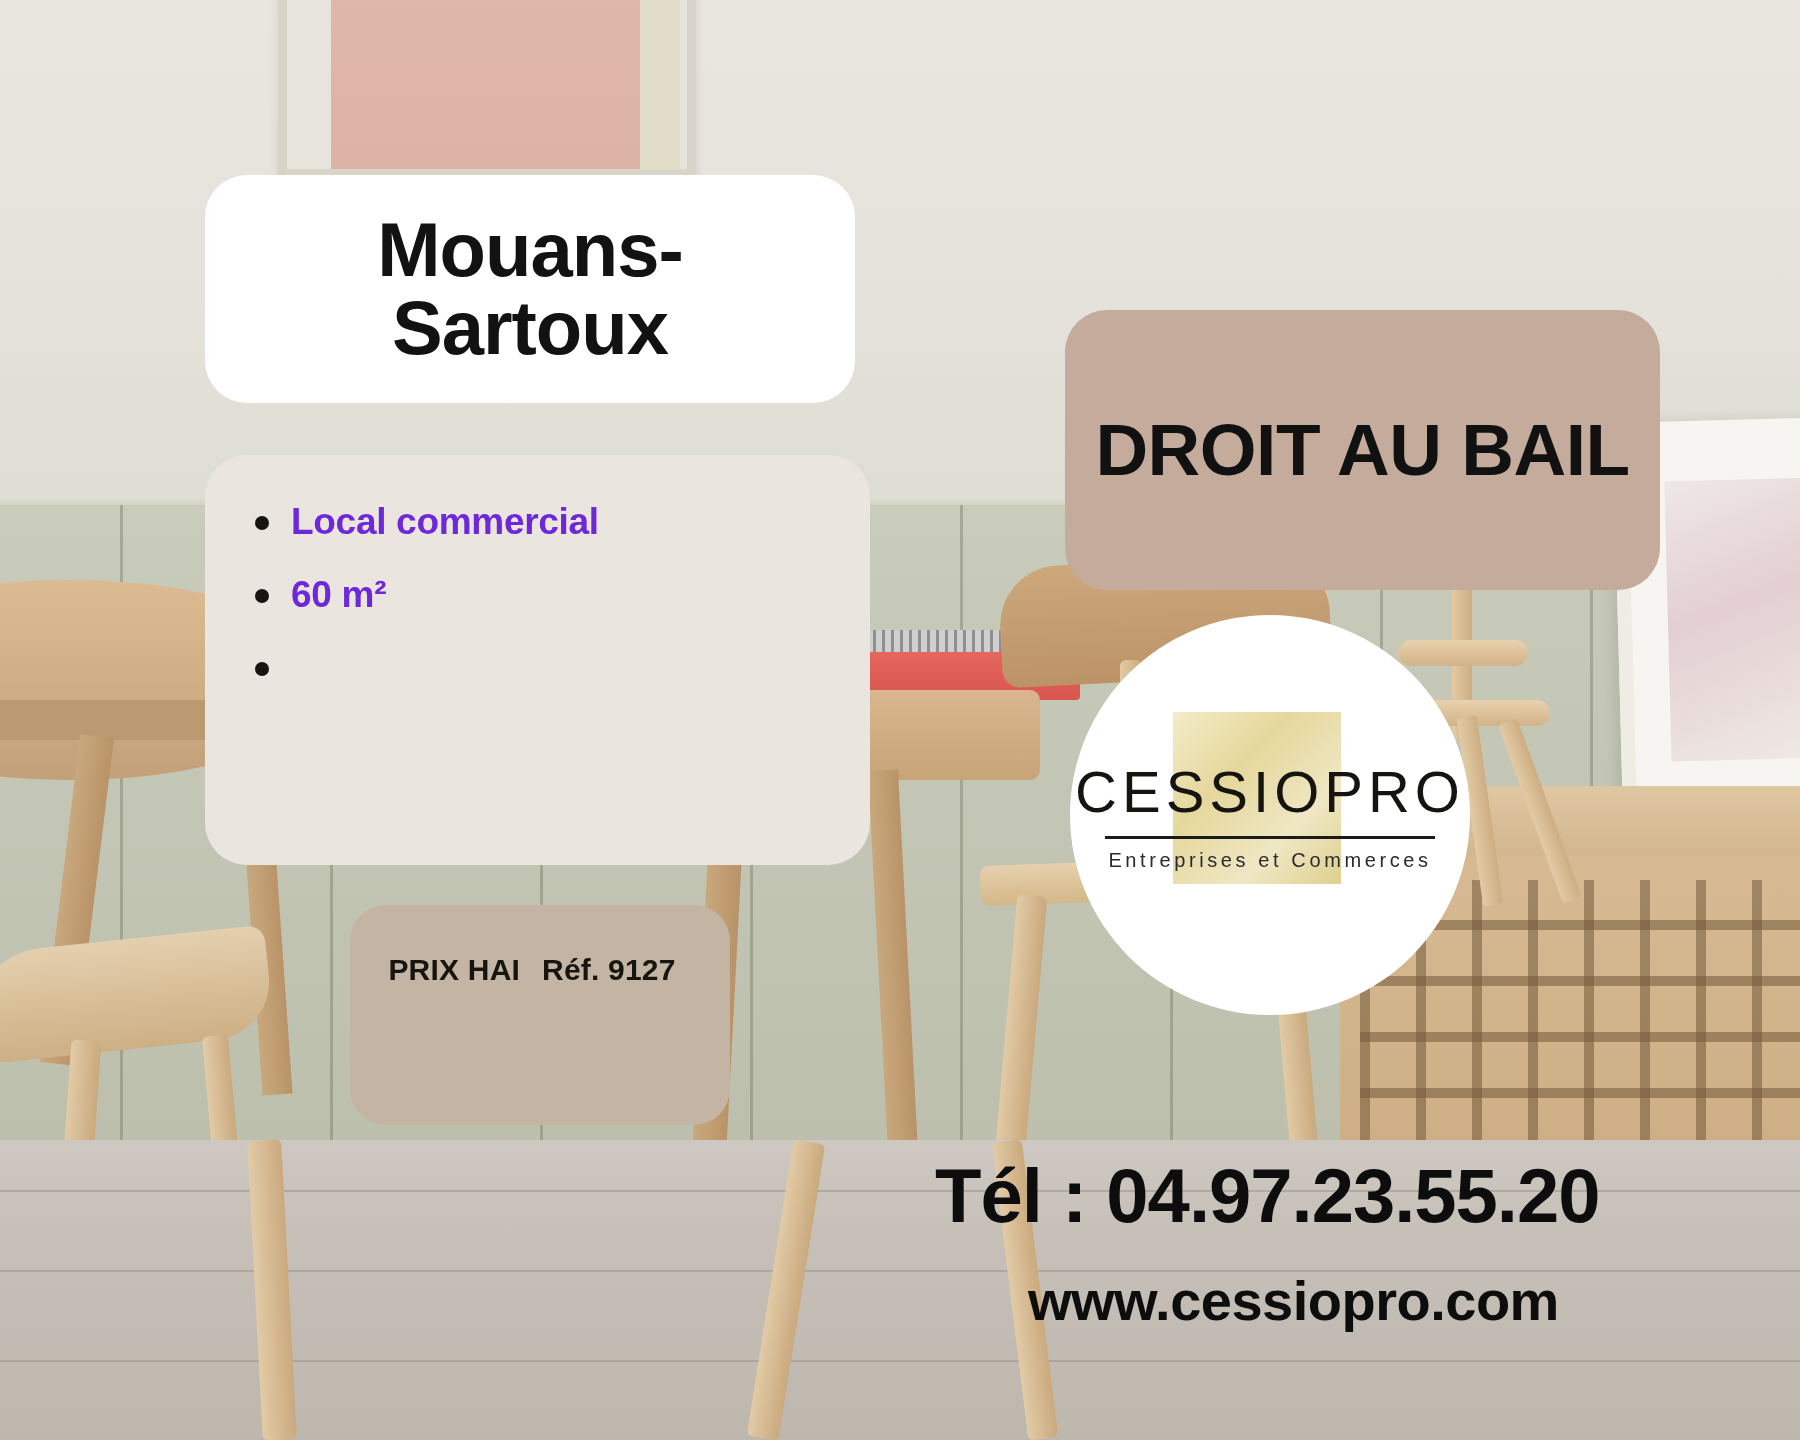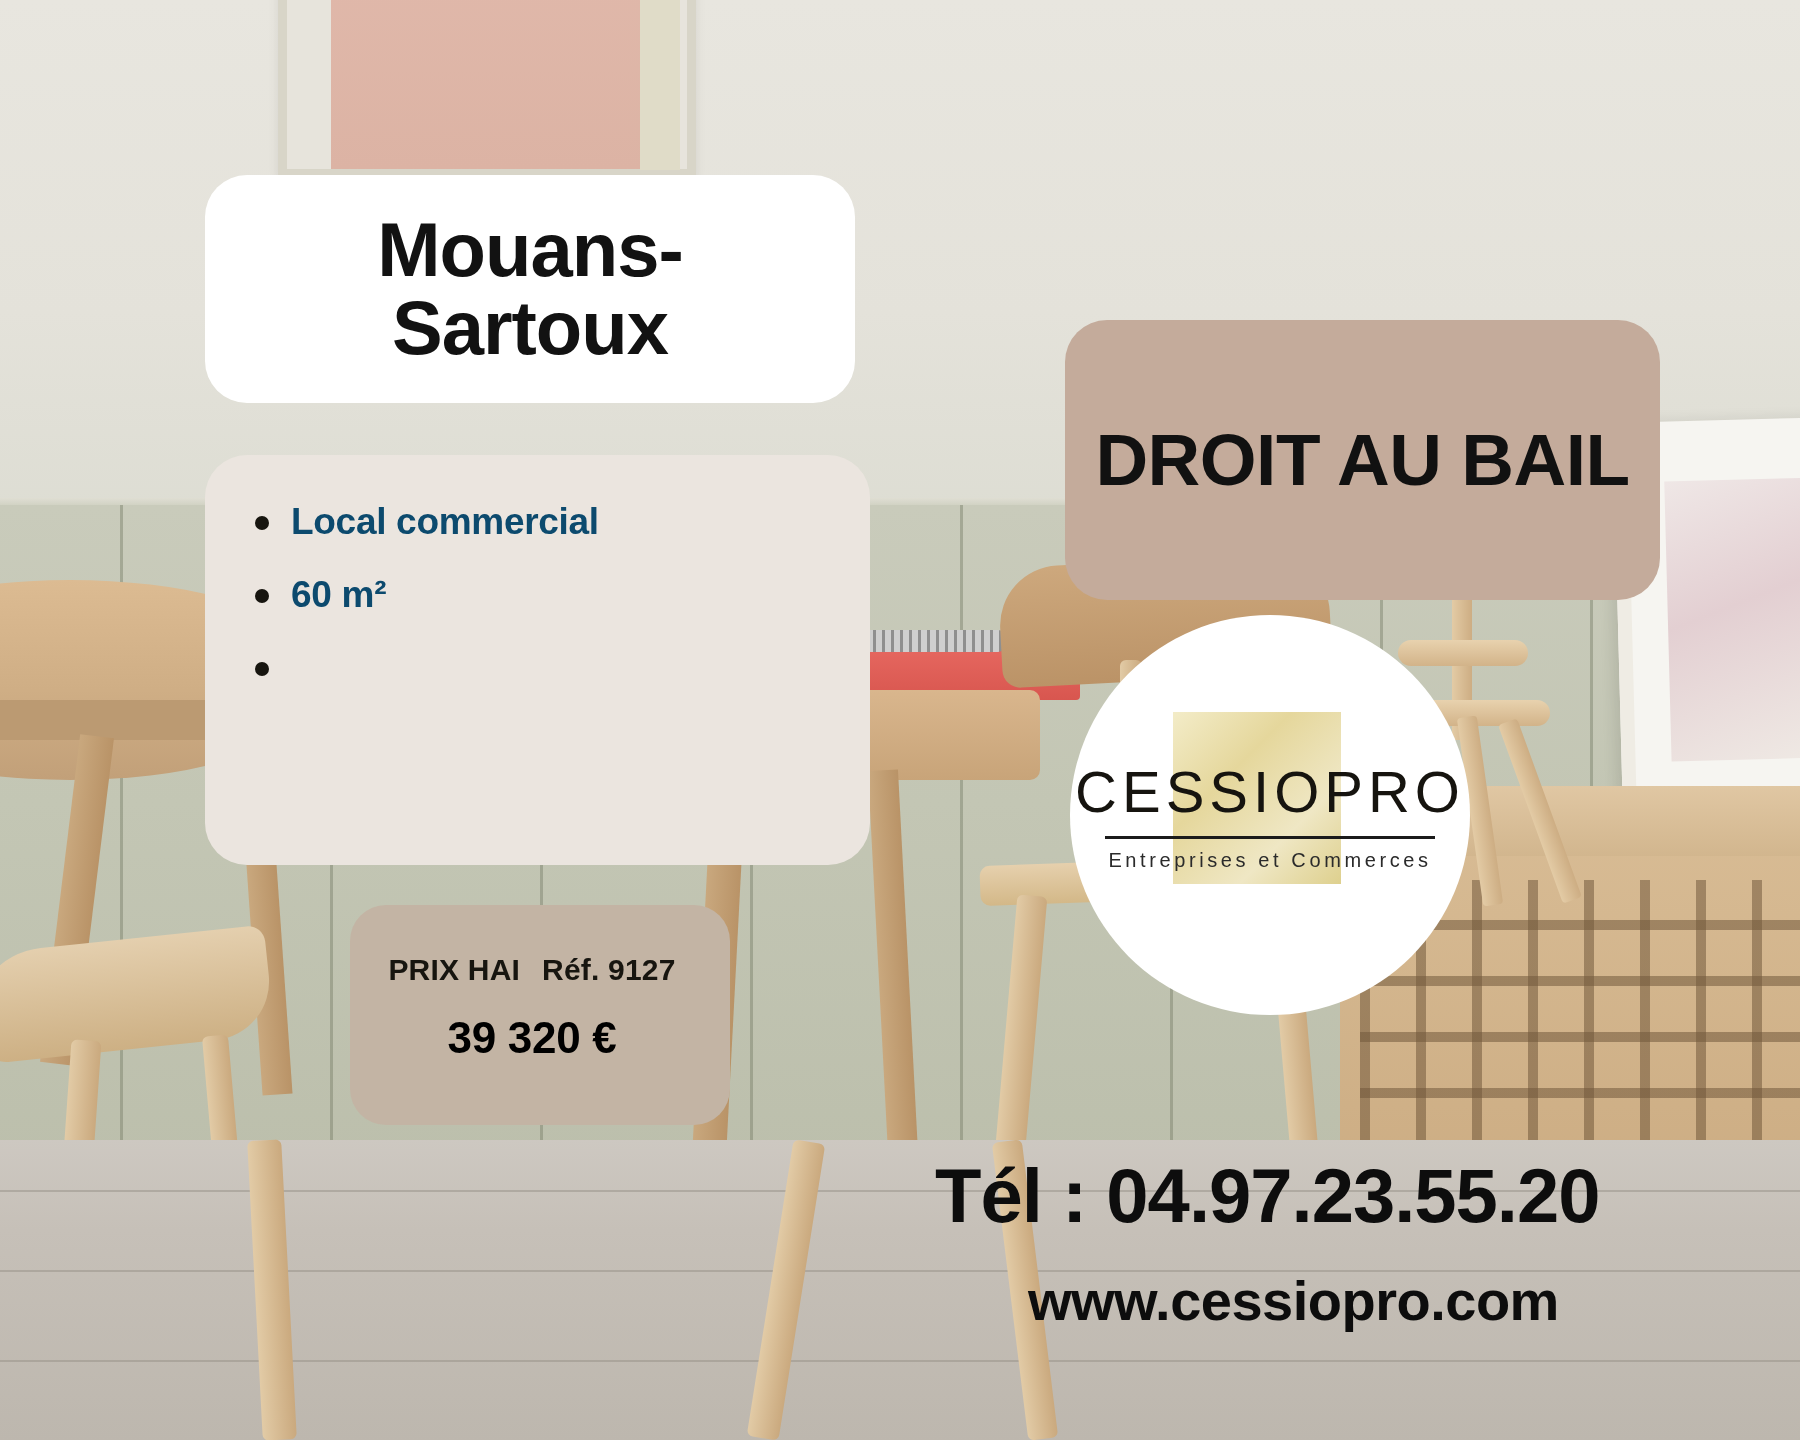--- a/index.html
+++ b/index.html
@@ -247,21 +247,21 @@
     list-style: none;
     margin: 0;
     padding: 0;
   }
   .feature-item {
     position: relative;
     padding-left: 44px;
     margin-bottom: 28px;
     font-size: 37px;
     font-weight: bold;
-    color: #0c4a6e;
+    color: #6d28d9;
     line-height: 1.22;
     letter-spacing: -0.3px;
   }
   .feature-item:last-child { margin-bottom: 0; }
   .feature-item .dot {
     position: absolute;
     left: 8px; top: 17px;
     width: 14px; height: 14px;
     border-radius: 50%;
     background: #17150f;
@@ -288,21 +288,21 @@
   .price-amount {
     margin-top: 26px;
     font-size: 44px;
     font-weight: bold;
     color: #000;
     letter-spacing: -0.3px;
   }
 
   .badge-lease {
     position: absolute;
-    left: 1065px; top: 320px;
+    left: 1065px; top: 310px;
     width: 595px; height: 280px;
     background: #c4ab9b;
     border-radius: 42px;
     display: flex;
     align-items: center;
     justify-content: center;
     box-sizing: border-box;
     padding: 8px 20px;
   }
   .badge-lease h2 {
@@ -475,21 +475,20 @@
       <li class="feature-item">
         <span class="dot"></span>
       </li>
     </ul>
   </div>
 
   <div class="card-price">
     <div class="price-meta">
       <span>PRIX HAI</span><span class="ref">Réf. 9127</span>
     </div>
-    <div class="price-amount">39 320 €</div>
   </div>
 
   <div class="badge-lease">
     <h2>DROIT AU BAIL</h2>
   </div>
 
   <div class="logo-circle">
     <div class="logo-inner">
       <div class="logo-gold"></div>
       <div class="logo-word">CESSIOPRO</div>

